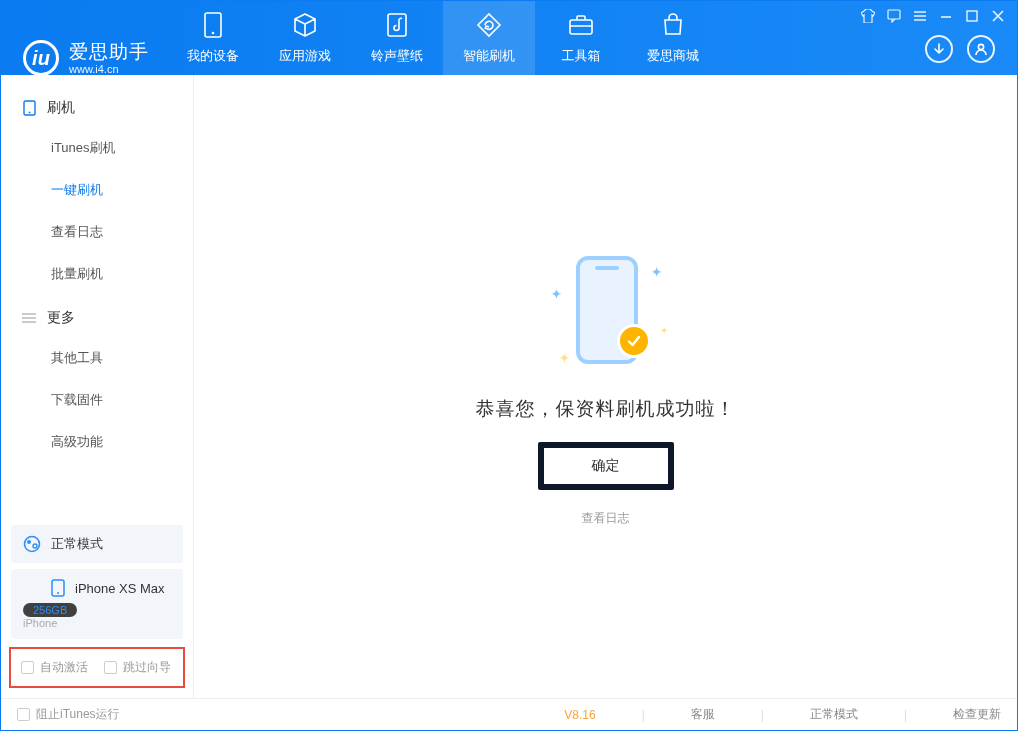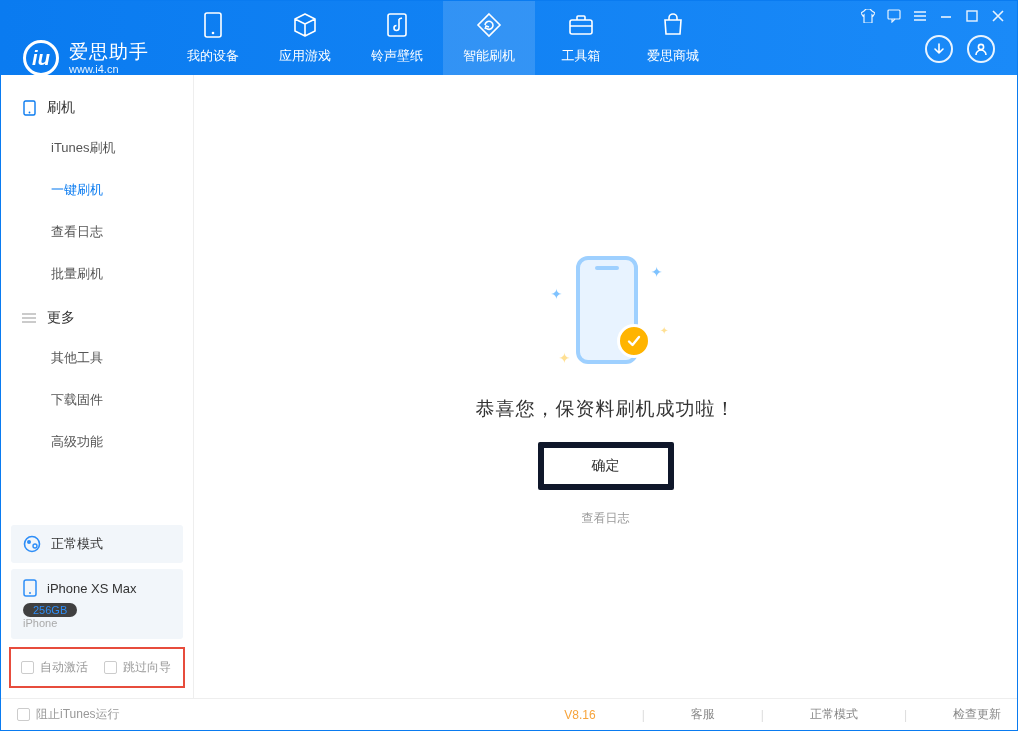--- a/index.html
+++ b/index.html
@@ -22,21 +22,21 @@
 .body { flex: 1; display: flex; min-height: 0; }
 .sidebar { width: 193px; border-right: 1px solid #eee; display: flex; flex-direction: column; }
 .side-scroll { flex: 1; overflow: auto; padding-top: 10px; }
 .side-group-hdr { display: flex; align-items: center; gap: 10px; font-size: 14px; color: #333; padding: 14px 20px 10px; }
 .side-group-hdr .g-icon { width: 16px; height: 16px; display: flex; align-items: center; justify-content: center; }
 .side-item { font-size: 13px; color: #555; padding: 12px 20px 12px 50px; cursor: pointer; }
 .side-item.active { color: #0a7bf0; }
 .side-bottom { padding: 0; }
 .mode-card, .device-card { background: #f2f6fa; margin: 6px 10px; border-radius: 3px; padding: 10px 12px; font-size: 13px; }
 .mode-card { display: flex; align-items: center; gap: 10px; color: #333; }
-.device-card .dev-row1 { display: flex; align-items: center; gap: 10px; color: #333; font-weight: 500; }
+.device-card .dev-row1 { display: flex; align-items: center; gap: 10px; color: #333; font-weight: 500; margin-left: 28px; }
 .badge { display: inline-block; background: #404040; color: #2e8ef7; border-radius: 10px; padding: 1px 10px; font-size: 11px; margin-top: 6px; }
 .dev-sub { font-size: 11px; color: #aaa; }
 .opt-row { border: 2px solid #e74c3c; margin: 8px 8px 10px; padding: 10px; display: flex; gap: 16px; font-size: 12px; color: #999; }
 .chk { display: flex; align-items: center; gap: 6px; cursor: pointer; }
 .chk-box { width: 13px; height: 13px; border: 1px solid #ccc; border-radius: 2px; }
 .main { flex: 1; display: flex; flex-direction: column; align-items: center; justify-content: center; gap: 20px; }
 .phone-illus { position: relative; width: 130px; height: 130px; }
 .phone-body { position: absolute; left: 35px; top: 10px; width: 62px; height: 108px; border: 4px solid #9ed0ff; border-radius: 12px; background: #e8f3ff; }
 .phone-body::before { content: ""; position: absolute; top: 6px; left: 50%; transform: translateX(-50%); width: 24px; height: 4px; background: #9ed0ff; border-radius: 2px; }
 .check-badge { position: absolute; right: 20px; bottom: 18px; width: 34px; height: 34px; background: #ffb400; border-radius: 50%; display: flex; align-items: center; justify-content: center; border: 3px solid #fff; }

